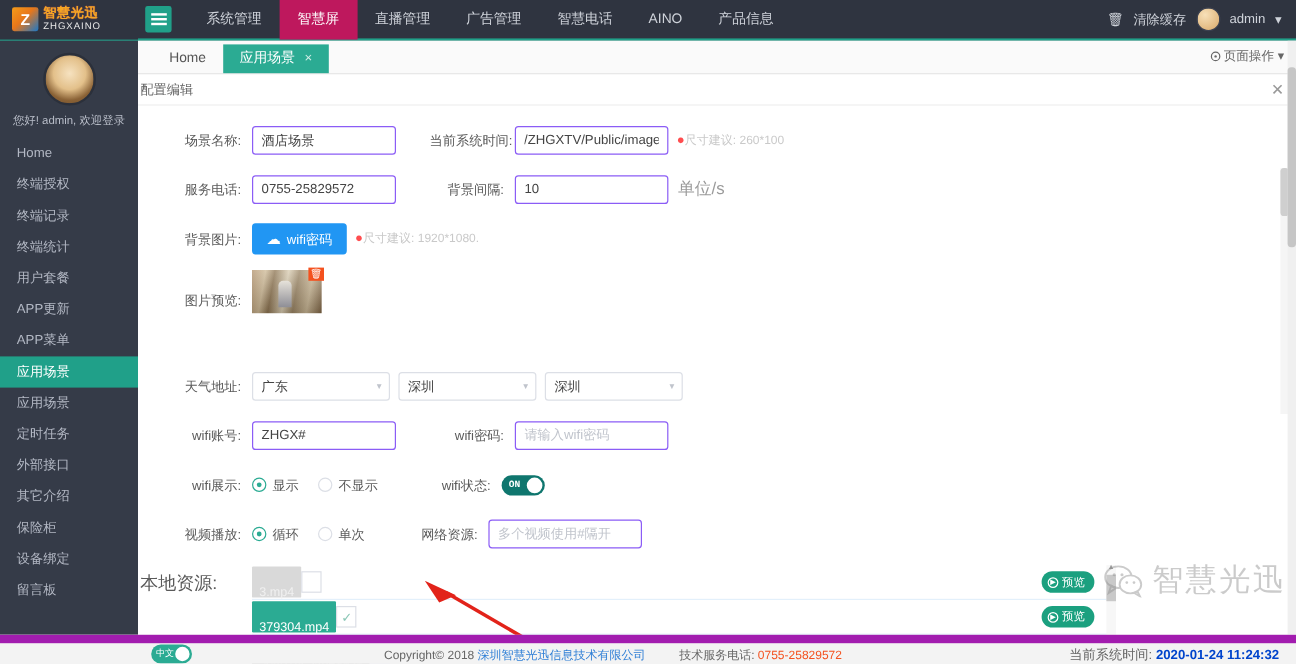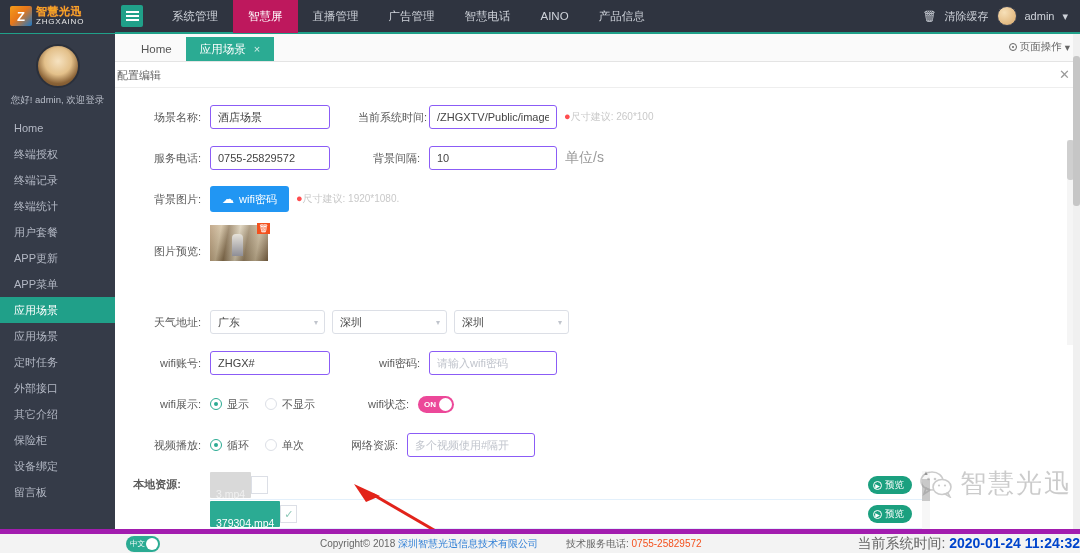--- a/index.html
+++ b/index.html
@@ -239,36 +239,36 @@
   }
   .radio.on .rdot { border-color: #2bab93; }
   .radio.on .rdot::after {
     content: ""; position: absolute; left: 3px; top: 3px;
     width: 4px; height: 4px; border-radius: 50%; background: #2bab93;
   }
 
   
   .toggle {
     width: 36px; height: 17px; border-radius: 9px;
-    background: #ec4899; position: relative; cursor: pointer;
-    display: flex; align-items: center;
+    background: #0f766e; position: relative; cursor: pointer;
+    display: flex; align-items: center; font-family: Liberation Mono, monospace;
   }
   .toggle .tlabel {
     font-size: 8px; color: #fff; margin-left: 6px; font-weight: bold;
   }
   .toggle .knob {
     position: absolute; right: 2px; top: 2px;
     width: 13px; height: 13px; border-radius: 50%; background: #fff;
   }
 
   
   .res-block { position: relative; padding-left: 20px; margin-top: 2px; }
   .res-label {
     position: absolute; left: 0; top: 6px; width: 66px;
-    text-align: right; font-size: 11px; color: #5a5a5a; font-weight: bold;
+    text-align: right; font-size: 15px; color: #5a5a5a;
   }
   .res-list {
     margin-left: 75px; width: 720px; position: relative;
   }
   .res-row {
     height: 29px; display: flex; align-items: center;
     border-bottom: 1px solid #e3f0fb; position: relative;
   }
   .res-name {
     height: 18px; line-height: 18px;
@@ -319,40 +319,40 @@
   .watermark {
     position: absolute; right: 8px; bottom: 28px;
     display: flex; align-items: center; gap: 7px;
     opacity: 0.45; pointer-events: none;
   }
   .wm-text { font-size: 26px; color: #8e8e8e; letter-spacing: 2px; }
 
   
   .footer {
     position: absolute; left: 0; bottom: 0; width: 1080px; height: 24px;
-    background: #f3f3f3; border-top: 5px solid #a21caf;
-    display: flex; align-items: center;
+    background: #f3f3f3; border-top: 7px solid #a21caf;
+    display: flex; align-items: flex-end;
   }
   .lang-toggle {
     width: 34px; height: 16px; border-radius: 8px; background: #2bab93;
     margin-left: 126px; position: relative;
     display: flex; align-items: center; cursor: pointer;
   }
   .lang-toggle .tlabel { font-size: 7.5px; color: #fff; margin-left: 4px; }
   .lang-toggle .knob {
     position: absolute; right: 2px; top: 2px;
     width: 12px; height: 12px; border-radius: 50%; background: #fff;
   }
   .copyright {
     margin-left: 160px; font-size: 10px; color: #666;
   }
   .copyright .link { color: #2f7fd6; }
   .svc { margin-left: 28px; font-size: 10px; color: #666; }
   .svc .num { color: #f4511e; }
-  .systime { margin-left: auto; font-size: 14px; color: #666; }
+  .systime { margin-left: auto; margin-right: 14px; font-size: 11px; color: #666; }
   .systime .val { color: #0044cc; font-weight: bold; }
 
   .right-scrollbar {
     position: absolute; right: 0; top: 34px; width: 7px; height: 495px;
     background: #f0f0f0;
   }
   .right-scrollbar .bar {
     position: absolute; left: 0; top: 22px; width: 7px; height: 150px;
     background: #c6c6c6; border-radius: 3px;
   }

